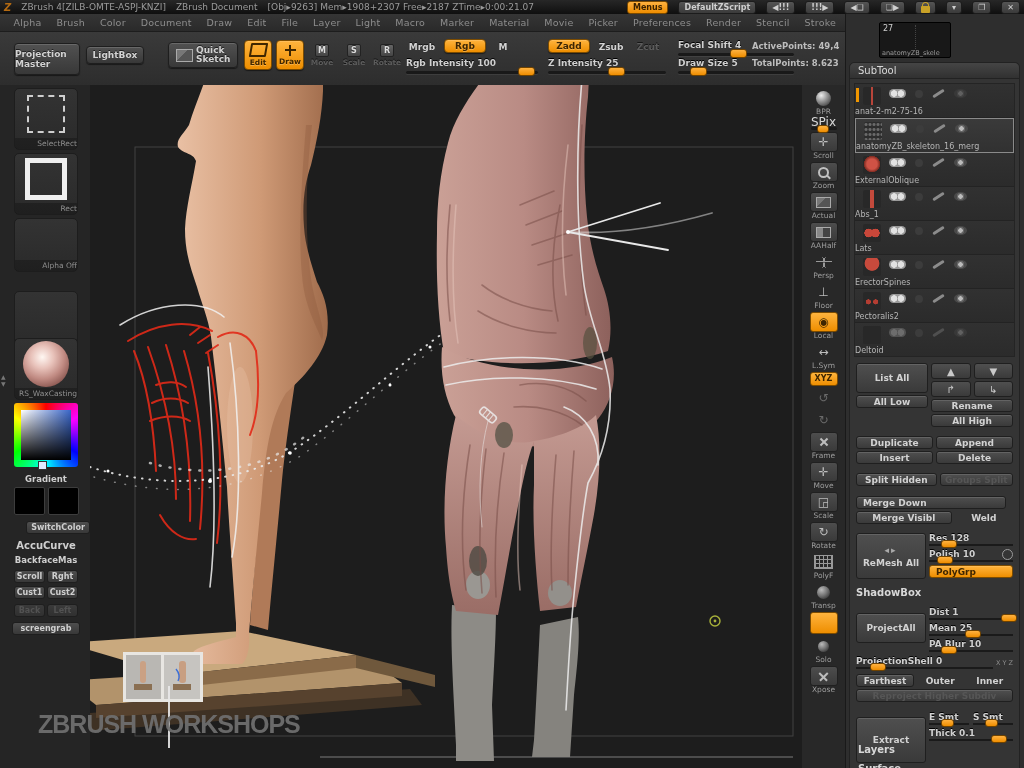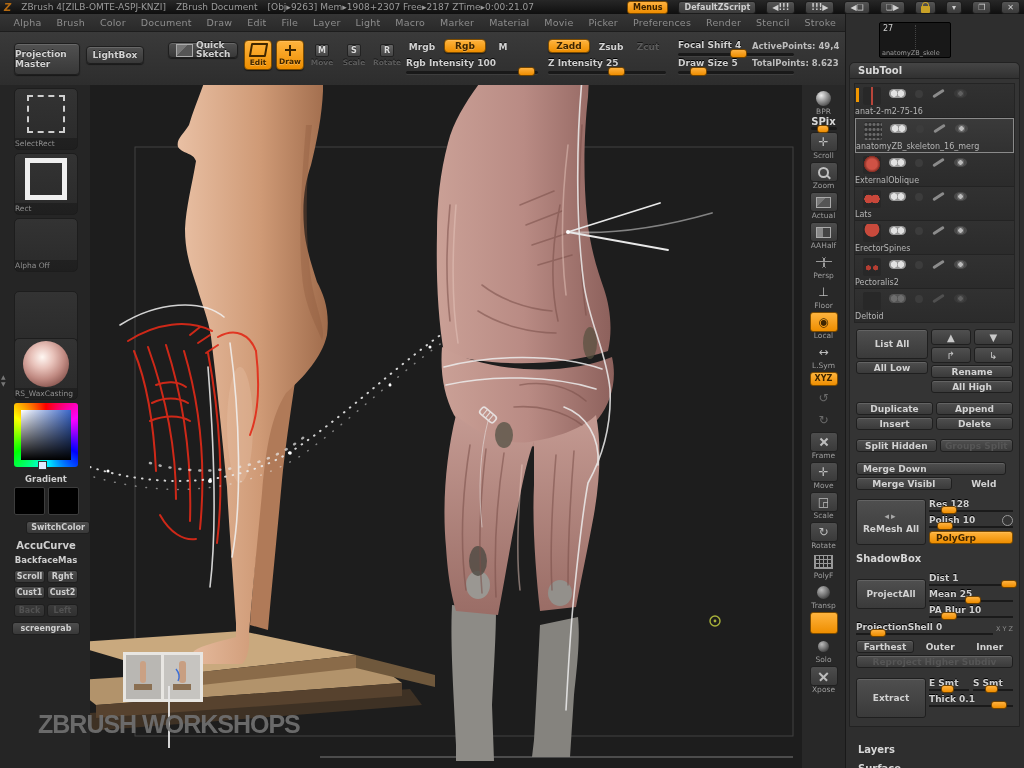--- a/index.html
+++ b/index.html
@@ -51,21 +51,21 @@
   .i-persp{width:16px;height:11px;background:
       linear-gradient(78deg,transparent 47%,#999 48% 52%,transparent 53%),
       linear-gradient(102deg,transparent 47%,#999 48% 52%,transparent 53%),
       linear-gradient(transparent 4px,#999 4px 5px,transparent 5px)}
   .i-lock{width:9px;height:7px;background:#c9a227;border-radius:1px;position:relative;margin-top:4px}
   .i-lock::before{content:"";position:absolute;top:-4px;left:1px;width:5px;height:5px;border:1.5px solid #c9a227;border-bottom:none;border-radius:4px 4px 0 0}
   
   .ltray{left:0;top:85px;width:90px;height:683px;background:#252525;border-right:1px solid #1a1a1a}
   .tray-box{position:absolute;left:14px;width:64px;background:linear-gradient(#333,#2a2a2a);border:1px solid #1d1d1d;
             border-radius:5px;display:flex;flex-direction:column;align-items:center;justify-content:flex-end;box-sizing:border-box}
-  .tray-lab{font-size:7.5px;color:#8f8f8f;padding:1px 0;text-align:left;width:100%;background:rgba(0,0,0,.25);border-radius:0 0 4px 4px}
+  .tray-lab{font-size:7.5px;color:#8f8f8f;padding:1px 0;text-align:right;width:100%;background:rgba(0,0,0,.25);border-radius:0 0 4px 4px}
   .dash-sq{width:34px;height:34px;border:2px dashed #cfcfcf;margin:auto}
   .solid-sq{width:32px;height:32px;border:5px solid #efefef;margin:auto}
   .mat-sphere{width:46px;height:46px;border-radius:50%;margin:auto;
       background:radial-gradient(circle at 42% 35%,#fff7f2,#e8c2ba 28%,#c08a82 55%,#7c4a44 85%,#4a2422)}
   .picker{position:absolute;left:14px;width:64px;height:64px;border-radius:3px;
       background:conic-gradient(#f00,#f0f,#00f,#0ff,#0f0,#ff0,#f00)}
   .picker .sv{position:absolute;left:7px;top:7px;right:7px;bottom:7px;
       background:linear-gradient(to top,#000,rgba(0,0,0,0)),linear-gradient(to right,#fff,#3a66c8)}
   .picker .mark{position:absolute;left:24px;bottom:-3px;width:7px;height:7px;background:#dfe9ff;border:1px solid #333}
   .tray-txt{position:absolute;left:14px;width:64px;font-size:8.5px;font-weight:bold;color:#cfcfcf;text-align:center}
@@ -82,30 +82,30 @@
   
   .rshelf{left:802px;top:85px;width:43px;height:683px;background:#282828;display:flex;flex-direction:column;align-items:center;padding-top:3px;box-sizing:border-box}
   .rs-item{display:flex;flex-direction:column;align-items:center;margin-bottom:2px;font-size:7.5px;color:#9c9c9c;line-height:8px}
   .rs-ico{width:28px;height:20px;background:linear-gradient(#4d4d4d,#3a3a3a);border:1px solid #202020;border-radius:3px;
           display:flex;align-items:center;justify-content:center;color:#bdbdbd;font-size:12px;box-sizing:border-box}
   .rs-ico.on{background:linear-gradient(#ffb43e,#ee8e00);color:#3f2600;border-color:#7d4c00}
   .rs-ico.plain{background:none;border:none}
   .rs-ico.dim{color:#6a6a6a}
   .minitrack{width:26px;height:3px;background:#191919;border-radius:2px;position:relative;margin-top:1px}
   .minitrack i{position:absolute;left:6px;top:-2px;width:10px;height:6px;background:linear-gradient(#ffb240,#ee8d00);border-radius:3px;border:1px solid #704300}
-  .txtbtn{font-size:10px;font-weight:bold}
+  .txtbtn{font-size:12px;font-weight:normal}
   
   .rpanel{left:845px;top:14px;width:179px;height:754px;background:#2e2e2e;border-left:1px solid #191919;box-sizing:border-box;overflow:hidden}
   .toolprev{position:absolute;left:33px;top:8px;width:70px;height:34px;background:#181818;border:1px solid #000;border-radius:2px}
   .toolprev .num{position:absolute;left:3px;top:1px;font-size:8px;color:#cfcfcf}
   .toolprev .nm{position:absolute;left:2px;bottom:0;font-size:6.5px;color:#9a9a9a;white-space:nowrap}
   .toolprev .div{position:absolute;left:50%;top:2px;bottom:8px;border-left:1px dotted #444}
   .ppanel{position:absolute;left:3px;top:48px;width:171px;background:#343434;border:1px solid #222;border-radius:5px 5px 0 0;box-sizing:border-box;padding-bottom:6px}
   .phead{height:15px;background:linear-gradient(#454545,#313131);border-bottom:1px solid #222;border-radius:5px 5px 0 0;
-         font-size:10px;font-weight:bold;color:#d8d8d8;display:flex;align-items:center;padding-left:8px}
+         font-size:10px;font-weight:normal;color:#d8d8d8;display:flex;align-items:center;padding-left:8px}
   .stlist{margin:4px 4px 2px 4px;background:#2a2a2a;border:1px solid #242424}
   .strow{height:33px;position:relative;border-bottom:1px solid #232323;background:linear-gradient(#313131,#2b2b2b)}
   .strow.sel{border:1px solid #8a8a8a;background:linear-gradient(#3a3a3a,#313131)}
   .strow .mark{position:absolute;left:1px;top:4px;width:3px;height:14px;background:#f09600}
   .strow .thumb{position:absolute;left:8px;top:3px;width:18px;height:18px;background:#282828;border-radius:2px}
   .strow .icons{position:absolute;left:34px;top:5px;right:6px;display:flex;align-items:center;gap:9px}
   .strow .nm{position:absolute;left:0;right:0;bottom:1px;text-align:left;font-size:8px;color:#b5b5b5}
   .ico-pair{width:17px;height:9px;border-radius:5px;background:
       radial-gradient(circle at 30% 50%,#e2e2e2 0 3px,transparent 3.5px),
       radial-gradient(circle at 70% 50%,#e2e2e2 0 3px,transparent 3.5px),#9a9a9a}
@@ -171,21 +171,21 @@
   <span class="menu-item">Texture</span>
   <span class="menu-item">Tool</span>
   <span class="menu-item">Transform</span>
   <span class="menu-item">Zoom</span>
 
 </div>
 
 <div class="abs shelf">
   <div class="btn abs" style="left:14px;top:11px;width:66px;height:32px;position:absolute;flex-direction:column;line-height:10px">Projection Master</div>
   <div class="btn abs" style="left:86px;top:14px;width:58px;height:18px;position:absolute">LightBox</div>
-  <div class="btn abs" style="left:168px;top:10px;width:70px;height:16px;position:absolute;gap:3px">
+  <div class="btn abs" style="left:168px;top:10px;width:70px;height:26px;position:absolute;gap:3px">
     <span class="i-frame"></span>
     <span style="width:34px;line-height:9px">Quick Sketch</span>
   </div>
   <div class="btn on vstack abs" style="left:244px;top:8px;width:28px;height:30px;position:absolute;font-size:7.5px">
     <span class="i-rect"></span>
     <span>Edit</span>
   </div>
   <div class="btn on vstack abs" style="left:276px;top:8px;width:28px;height:30px;position:absolute;font-size:7.5px">
     <span class="i-cross" style="width:11px;height:11px"></span>
     <span>Draw</span>
@@ -577,20 +577,30 @@
         <span class="thumb" style="background:radial-gradient(circle at 50% 45%,#cf5245 0 38%,#7c2a20 60%,transparent 62%),#282828"></span>
         <span class="icons">
             <span class="ico-pair"></span>
             <span class="ico-dot"></span>
             <span class="ico-brush"></span>
             <span class="ico-eye"></span>
           </span>
         <span class="nm">ExternalOblique</span>
       </div>
       <div class="strow">
+        <span class="thumb" style="background:linear-gradient(90deg,transparent 38%,#c34a3c 38% 62%,transparent 62%),#282828"></span>
+        <span class="icons">
+            <span class="ico-pair"></span>
+            <span class="ico-dot"></span>
+            <span class="ico-brush"></span>
+            <span class="ico-eye"></span>
+          </span>
+        <span class="nm">Abs_1</span>
+      </div>
+      <div class="strow">
         <span class="thumb" style="background:radial-gradient(circle at 32% 50%,#c8473a 0 28%,transparent 30%),radial-gradient(circle at 68% 50%,#c8473a 0 28%,transparent 30%),#282828"></span>
         <span class="icons">
             <span class="ico-pair"></span>
             <span class="ico-dot"></span>
             <span class="ico-brush"></span>
             <span class="ico-eye"></span>
           </span>
         <span class="nm">Lats</span>
       </div>
       <div class="strow">
@@ -716,21 +726,21 @@
     <div class="pg" style="margin-top:5px">
       <div class="pbtn" style="flex:1.2">Farthest</div>
       <div class="pbtn flat" style="flex:1;background:none;border:none;box-shadow:none">Outer</div>
       <div class="pbtn flat" style="flex:1;background:none;border:none;box-shadow:none">Inner</div>
     </div>
     <div class="pg">
       <div class="pbtn dis" style="flex:1">Reproject Higher Subdiv</div>
     </div>
 
     <div class="pg" style="margin-top:10px">
-      <div class="pbtn" style="width:70px;height:40px;">Extract</div>
+      <div class="pbtn" style="width:70px;height:46px;margin-top:5px">Extract</div>
       <div style="display:flex;flex-direction:column;gap:3px;flex:1">
         <div style="display:flex;gap:4px">
           <div class="pslider" style="flex:1">
             <span>E Smt</span>
             <span class="track"></span><span class="handle" style="left:12px;width:11px"></span>
           </div>
           <div class="pslider" style="flex:1">
             <span>S Smt</span>
             <span class="track"></span><span class="handle" style="left:12px;width:11px"></span>
           </div>

